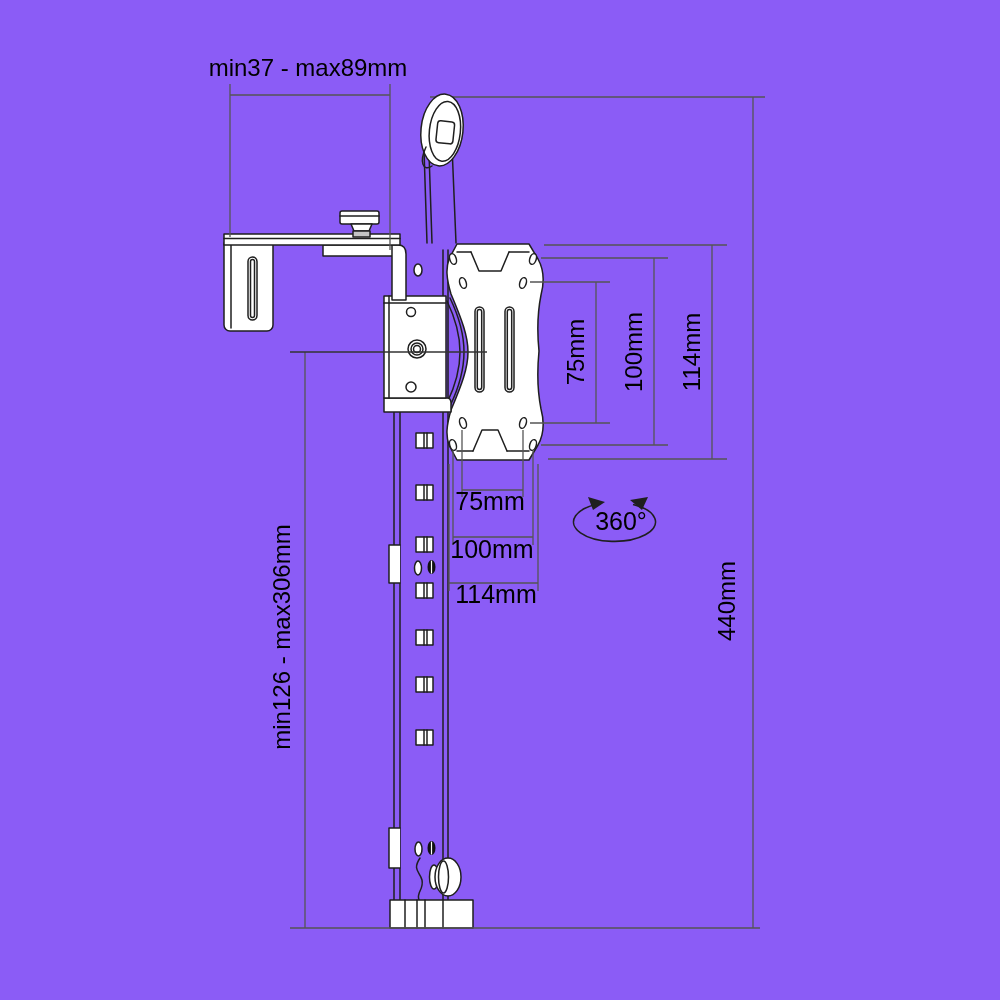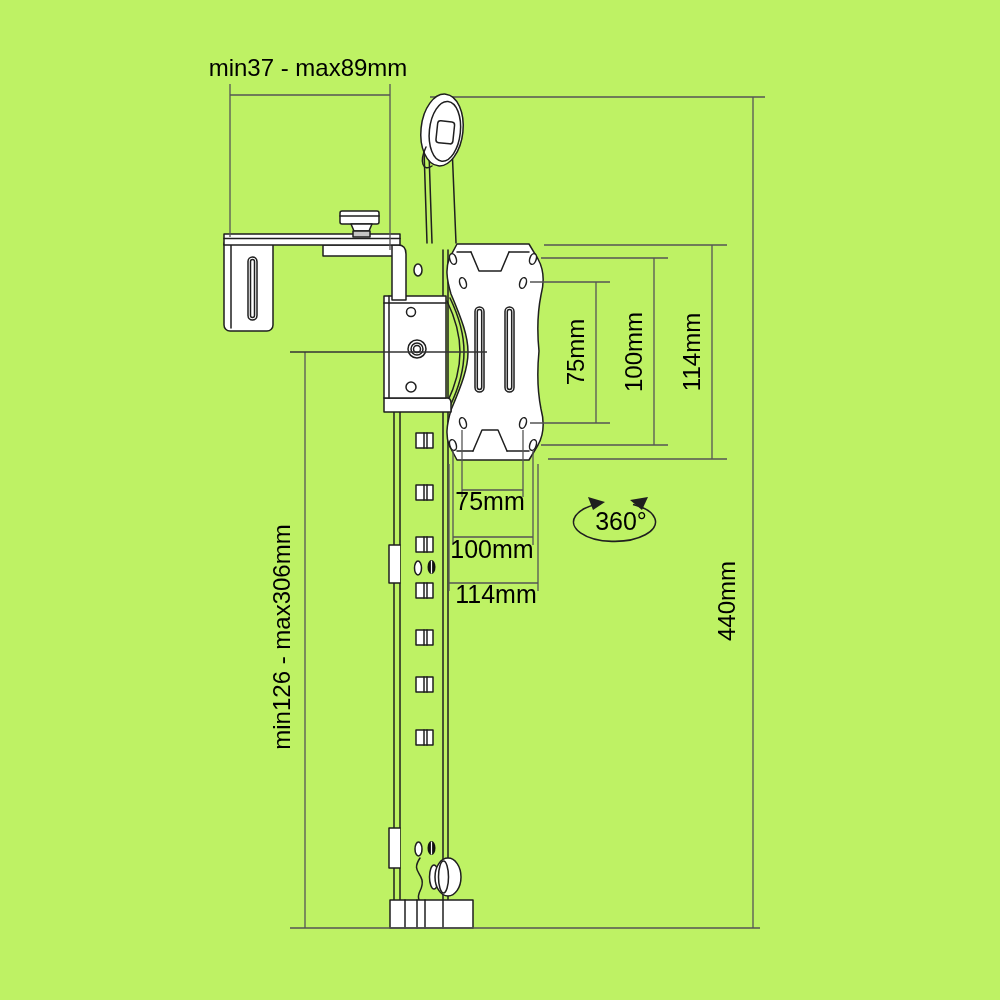--- a/index.html
+++ b/index.html
@@ -1,16 +1,16 @@
 <!DOCTYPE html>
 <html><head>
 <meta charset="utf-8">
 <style>
   html,body{margin:0;padding:0;background:#fff;}
-  .stage{width:1000px;height:1000px;position:relative;background:#bef264;}
+  .stage{width:1000px;height:1000px;position:relative;background:#8b5cf6;}
   svg{display:block;}
   text{font-family:"Liberation Sans","DejaVu Sans",sans-serif;fill:#000;}
   .lbl{font-size:24px;}
   .lbl-b{font-size:25px;}
   .parts{fill:none;stroke-width:1.5;stroke-linejoin:round;stroke-linecap:round;}
   .dims{fill:none;stroke-width:1.3;stroke-linecap:butt;}
   .wf{fill:#ffffff;}
   .blk{fill:#111111;stroke:none;}
 </style>
 </head>

